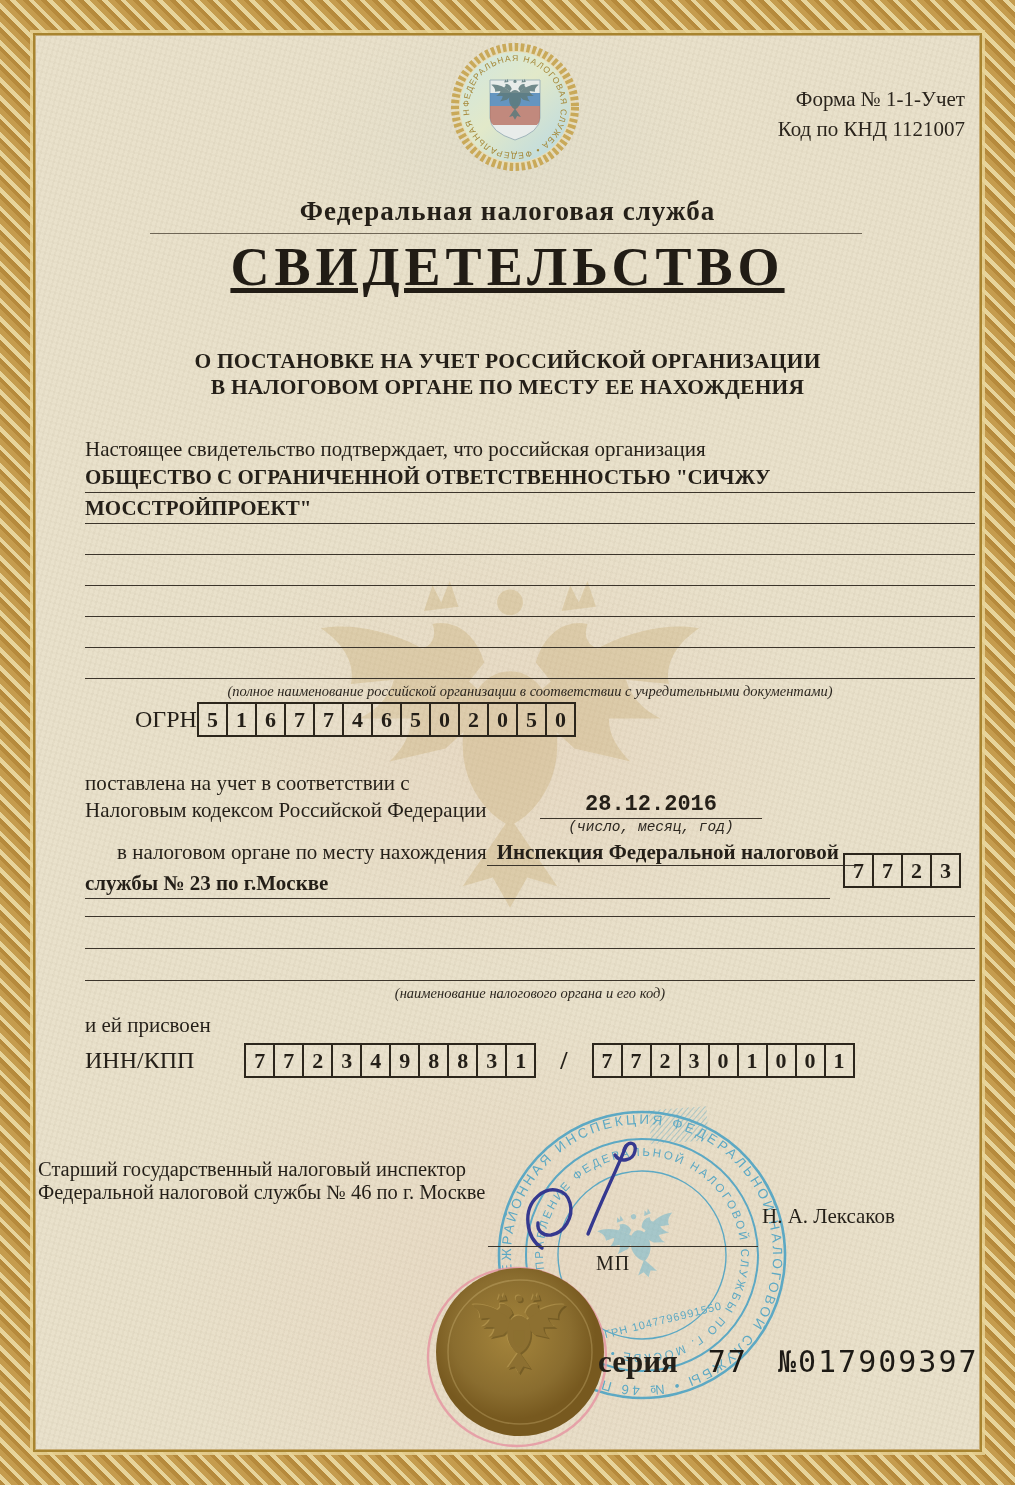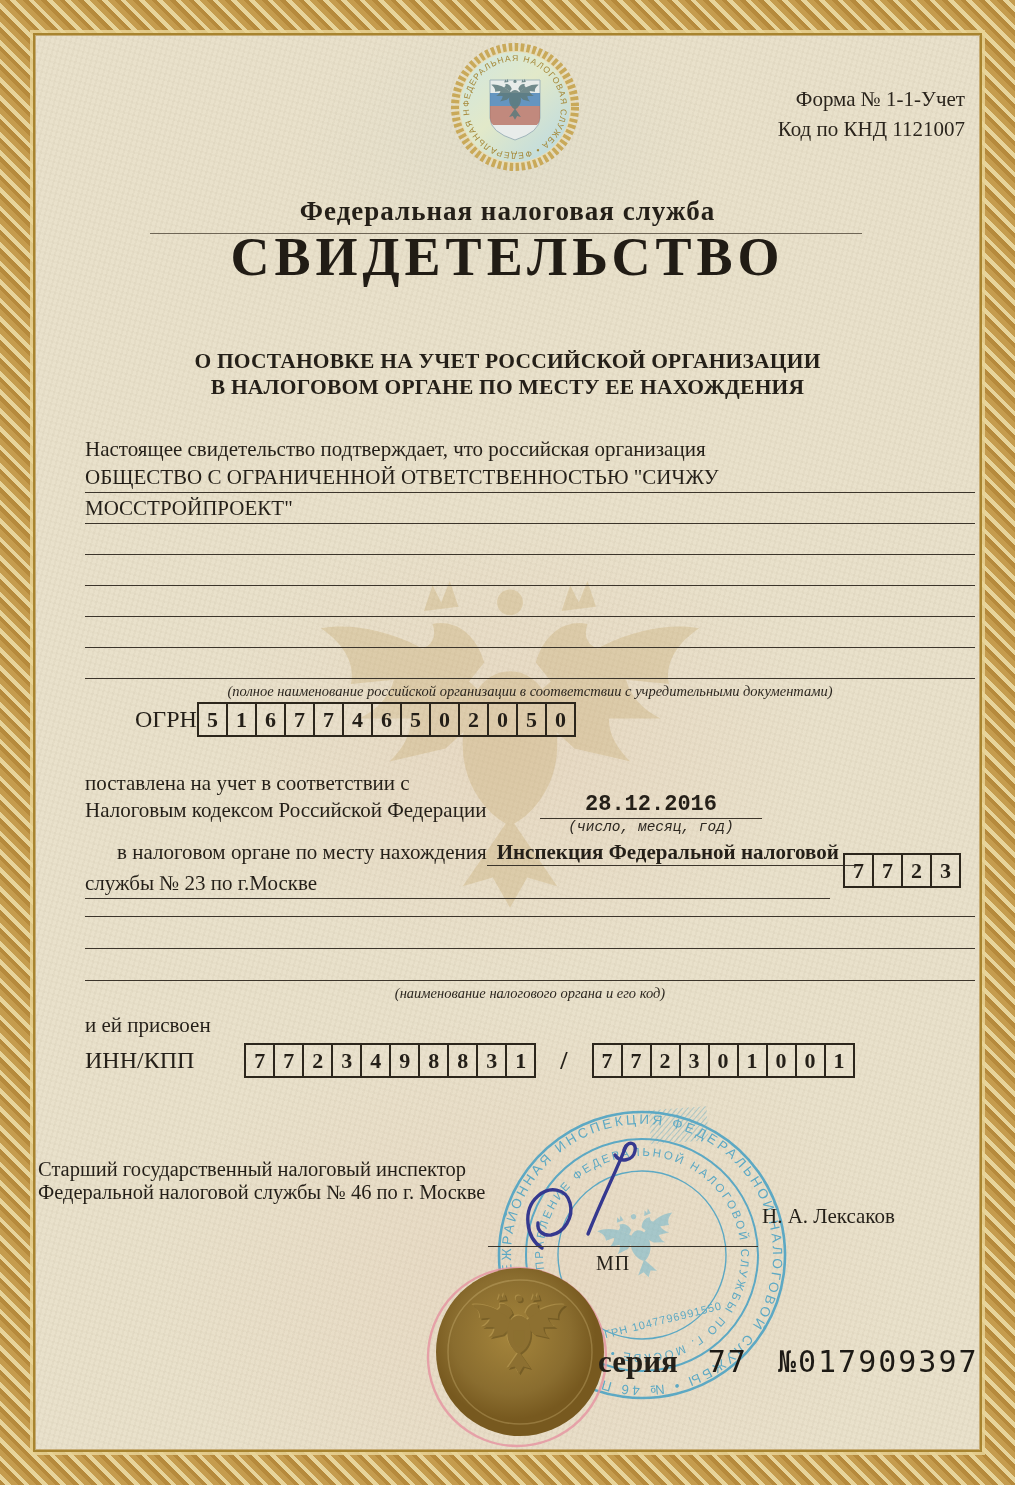--- a/index.html
+++ b/index.html
@@ -24,26 +24,26 @@
       radial-gradient(ellipse 520px 380px at 52% 88%, rgba(219,158,138,.12), transparent 72%),
       radial-gradient(ellipse 300px 200px at 50% 8%, rgba(150,190,200,.08), transparent 70%),
       repeating-linear-gradient(105deg, rgba(140,125,95,.05) 0 2px, rgba(255,255,255,0) 2px 5px),
       repeating-linear-gradient(15deg, rgba(140,125,95,.035) 0 2px, rgba(255,255,255,0) 2px 6px);
   }
   .abs{position:absolute;}
   .center{left:0;width:100%;text-align:center;}
   .form-info{right:50px;top:84px;text-align:right;font-size:21px;line-height:1.45;color:#2a241c;}
   .agency{top:196px;font-size:27px;font-weight:bold;letter-spacing:1px;}
   .rule{left:150px;top:233px;width:712px;border-top:1.5px solid #6f6656;height:0;}
-  .doc-title{top:226px;font-size:54px;font-weight:bold;letter-spacing:5px;color:#211c15;}
+  .doc-title{top:236px;font-size:54px;font-weight:bold;letter-spacing:5px;color:#211c15;text-decoration:underline;}
   .subtitle{top:349px;font-size:21.5px;font-weight:bold;line-height:1.2;letter-spacing:.2px;}
   .bodytext{font-size:21px;}
   .bold{font-weight:bold;}
   .writelines{left:85px;top:462px;width:890px;}
-  .writeline{height:30px;border-bottom:1.6px solid #3c352b;font-size:21px;font-weight:normal;line-height:30px;white-space:nowrap;}
+  .writeline{height:30px;border-bottom:1.6px solid #3c352b;font-size:21px;font-weight:bold;line-height:30px;white-space:nowrap;}
   .caption{font-style:italic;font-size:14.5px;color:#2c2720;}
   .cells{display:inline-flex;}
   .cell{
     width:27px;height:31px;border:2px solid #2c261c;margin-left:-2px;
     display:inline-flex;align-items:center;justify-content:center;
     font-size:22px;font-weight:bold;background:rgba(255,255,255,.06);
   }
   .cells .cell:first-child{margin-left:0;}
   .row{display:flex;align-items:center;}
   .flexline{display:flex;align-items:baseline;margin-left:32px;}

